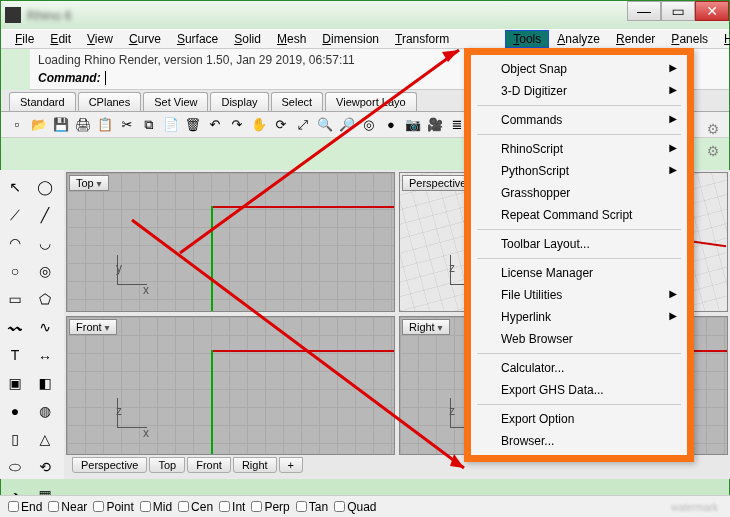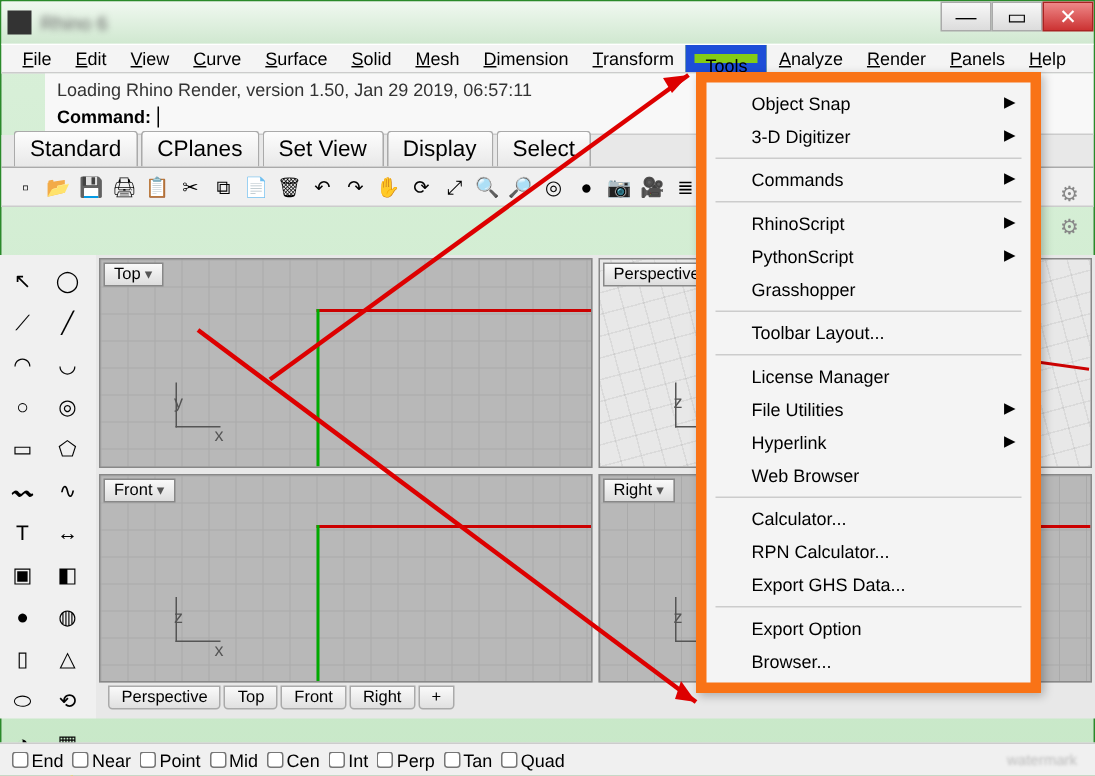--- a/index.html
+++ b/index.html
@@ -10,30 +10,30 @@
 .titlebar { height: 28px; background: linear-gradient(#f0f8f0, #d0e8d0); display: flex; align-items: center; padding: 0 4px; position: relative; }
 .titlebar .icon { width: 16px; height: 16px; background: #333; margin-right: 6px; }
 .titlebar .title { flex: 1; color: #666; font-size: 13px; filter: blur(2px); }
 .winbtns { display: flex; position: absolute; right: 0; top: 0; }
 .winbtn { width: 34px; height: 20px; text-align: center; line-height: 18px; font-size: 14px; border: 1px solid #aaa; background: linear-gradient(#f8f8f8,#dcdcdc); }
 .winbtn.close { background: linear-gradient(#e88,#c33); color: #fff; border-color: #a22; }
 
 .menubar { height: 20px; background: #f4f4f4; display: flex; padding: 0 6px; border-top: 1px solid #fff; border-bottom: 1px solid #ccc; }
 .menubar span { padding: 2px 8px; cursor: default; }
 .menubar span u { text-decoration: underline; }
-.menubar span.active { background: #84cc16; border: 6px solid #1d4ed8; padding: 1px 7px; }
+.menubar span.active { background: #0f766e; border: 1px solid #1d4ed8; padding: 1px 7px; margin-left: 48px; }
 
 .status-area { background: #f8f8f8; padding: 4px 8px; border-bottom: 1px solid #ccc; margin-left: 29px; }
 .loading { color: #333; margin-bottom: 4px; }
 .cmdline { display: flex; align-items: center; }
-.cmdline b { margin-right: 4px; }
+.cmdline b { margin-right: 4px; font-style: italic; }
 .cmdline .cursor { width: 1px; height: 14px; background: #000; }
 
 .tabbar { height: 22px; display: flex; align-items: flex-end; padding: 2px 8px 0 8px; background: #e8e8e8; border-bottom: 1px solid #aaa; }
-.tab { padding: 3px 10px; background: linear-gradient(#fdfdfd,#e8e8e8); border: 1px solid #aaa; border-bottom: none; border-radius: 3px 3px 0 0; margin-right: 2px; font-size: 15px; }
+.tab { padding: 3px 10px; background: linear-gradient(#fdfdfd,#e8e8e8); border: 1px solid #aaa; border-bottom: none; border-radius: 3px 3px 0 0; margin-right: 2px; font-size: 11px; }
 
 .gearcol { position: absolute; right: 4px; top: 116px; width: 22px; }
 .gear { width: 18px; height: 18px; margin: 4px 0; display: flex; align-items: center; justify-content: center; color: #888; font-size: 14px; }
 
 .toolbars-row { height: 26px; background: #f0f0f0; display: flex; align-items: center; padding: 2px 6px; gap: 2px; border-bottom: 1px solid #ccc; }
 .tbtn { width: 20px; height: 20px; display: inline-flex; align-items: center; justify-content: center; font-size: 13px; }
 
 .workspace { position: absolute; left: 0; top: 170px; right: 0; bottom: 38px; display: flex; }
 .left-tools { width: 64px; background: #f0f0f0; padding: 4px 2px; display: grid; grid-template-columns: 28px 28px; gap: 2px; align-content: start; }
 .ltool { width: 26px; height: 26px; display: flex; align-items: center; justify-content: center; font-size: 14px; }
@@ -114,20 +114,21 @@
       <span class="cursor"></span>
     </div>
   </div>
 
   <div class="tabbar" id="tabbar">
       <div class="tab">Standard</div>
       <div class="tab">CPlanes</div>
       <div class="tab">Set View</div>
       <div class="tab">Display</div>
       <div class="tab">Select</div>
+      <div class="tab">Viewport Layo</div>
     </div>
 
   <div class="toolbars-row" id="toolrow">
       <div class="tbtn">▫</div>
       <div class="tbtn">📂</div>
       <div class="tbtn">💾</div>
       <div class="tbtn">🖨</div>
       <div class="tbtn">📋</div>
       <div class="tbtn">✂</div>
       <div class="tbtn">⧉</div>
@@ -276,30 +277,30 @@
 
 <div class="dropdown" id="toolsmenu">
     <div class="ditem">Object Snap<span class="arrow">▶</span></div>
     <div class="ditem">3-D Digitizer<span class="arrow">▶</span></div>
     <div class="dsep"></div>
     <div class="ditem">Commands<span class="arrow">▶</span></div>
     <div class="dsep"></div>
     <div class="ditem">RhinoScript<span class="arrow">▶</span></div>
     <div class="ditem">PythonScript<span class="arrow">▶</span></div>
     <div class="ditem">Grasshopper</div>
+    <div class="ditem">Repeat Command Script</div>
     <div class="dsep"></div>
     <div class="ditem">Toolbar Layout...</div>
     <div class="dsep"></div>
     <div class="ditem">License Manager</div>
     <div class="ditem">File Utilities<span class="arrow">▶</span></div>
     <div class="ditem">Hyperlink<span class="arrow">▶</span></div>
     <div class="ditem">Web Browser</div>
     <div class="dsep"></div>
     <div class="ditem">Calculator...</div>
-    <div class="ditem">RPN Calculator...</div>
     <div class="ditem">Export GHS Data...</div>
     <div class="dsep"></div>
     <div class="ditem">Export Option</div>
     <div class="ditem">Browser...</div>
   </div>
 
 <svg class="arrow-annot" style="left:0;top:0" width="730" height="517">
   <line x1="180" y1="253" x2="459" y2="50"></line>
   <polygon points="459,50 448,62 442,52"></polygon>
   <line x1="132" y1="220" x2="464" y2="468"></line>

